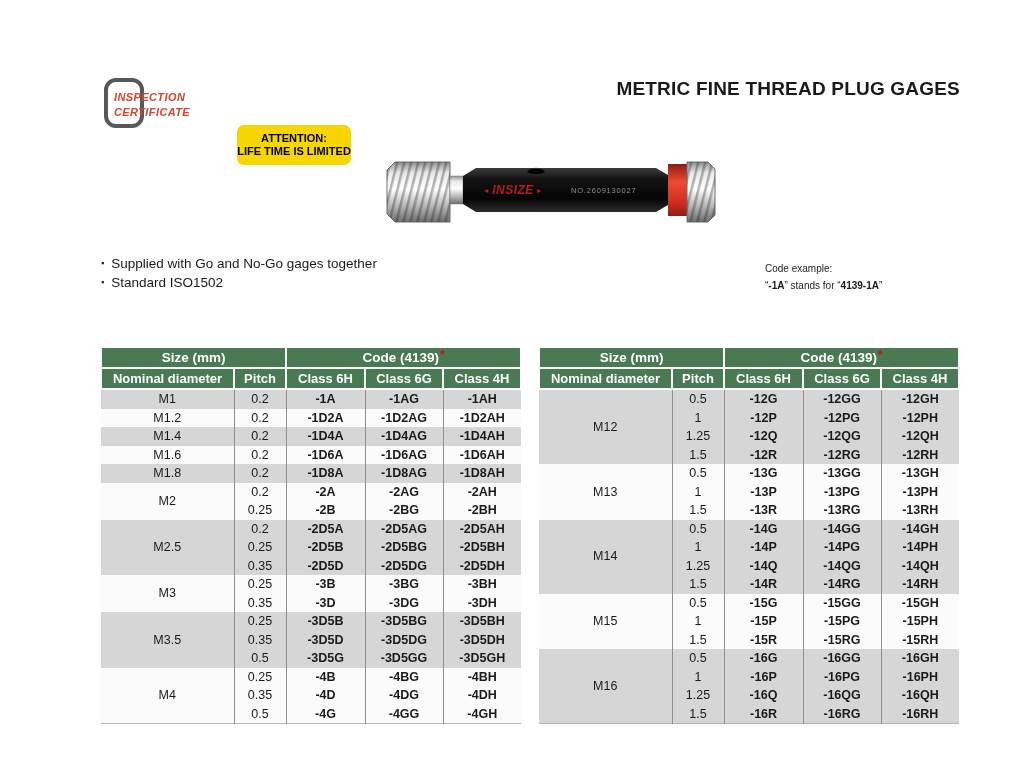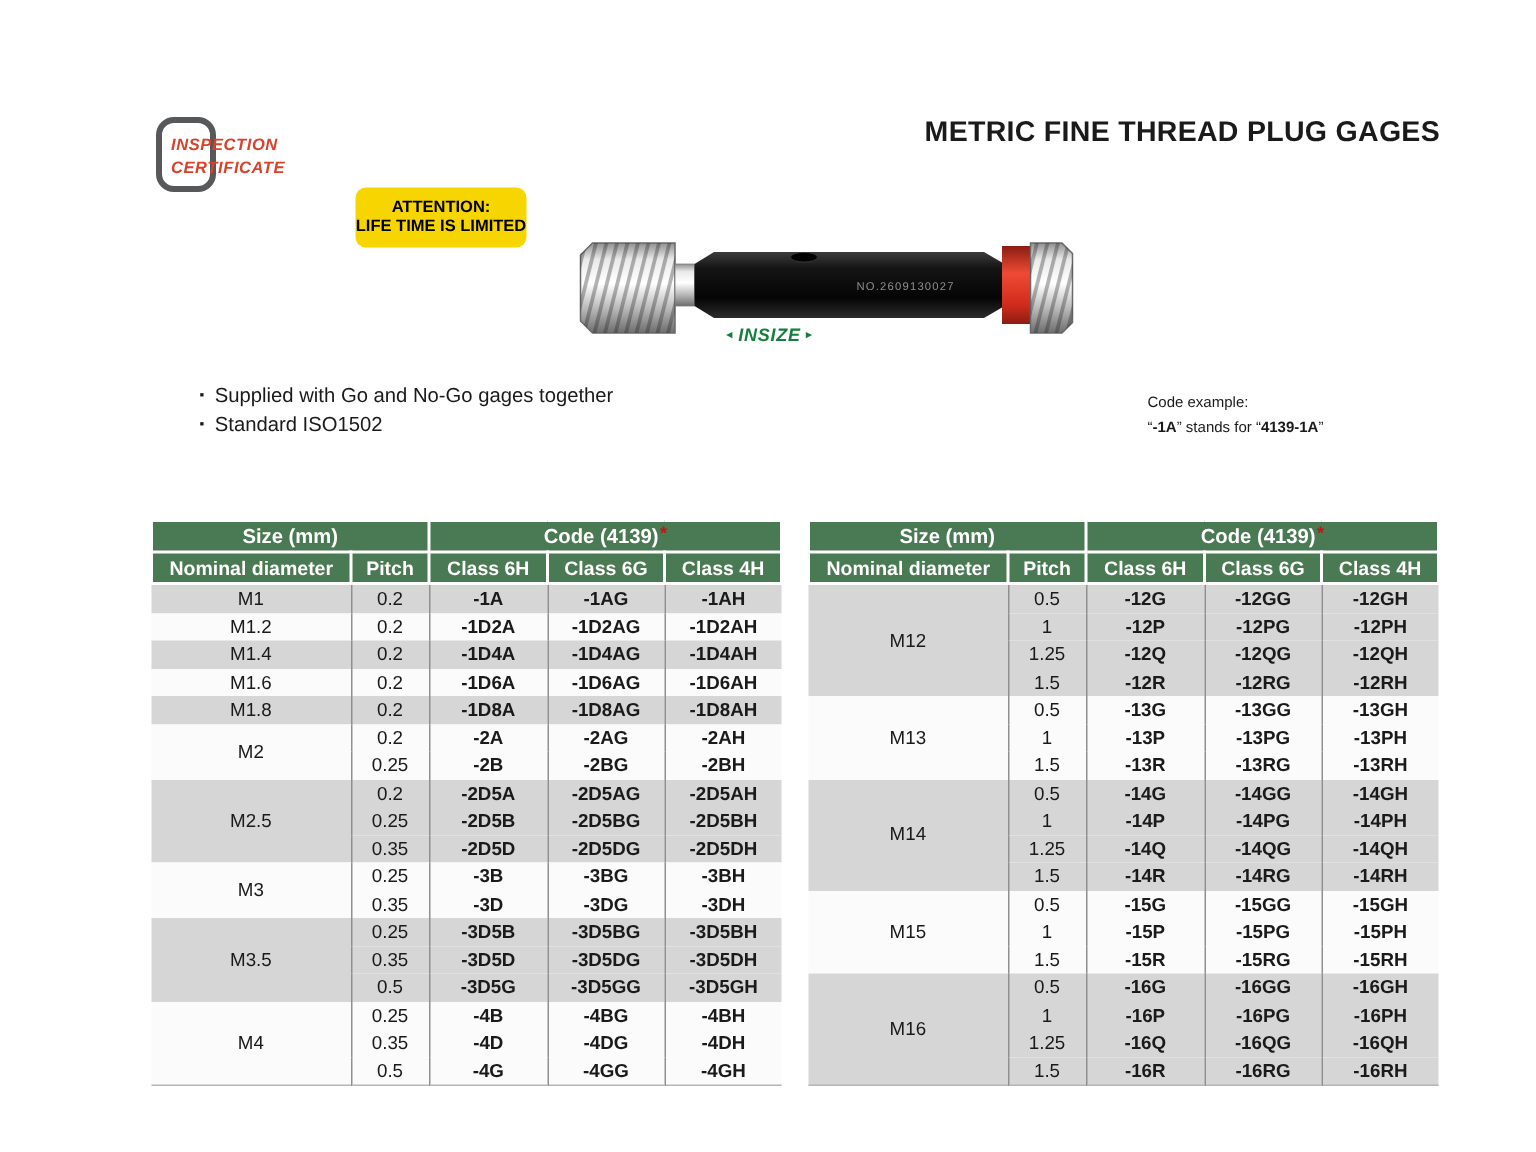--- a/index.html
+++ b/index.html
@@ -31,35 +31,35 @@
   .title {
     position:absolute; top:78px; right:64px;
     font-size:19px; font-weight:bold; letter-spacing:0.2px; white-space:nowrap;
   }
 
   
   .gage { position:absolute; left:378px; top:150px; width:340px; height:84px; }
   .gage-brand {
     position:absolute; left:100px; top:33px; width:70px;
     display:flex; align-items:center; justify-content:center; gap:2px;
-    color:#15803d; font-weight:bold; font-style:italic; font-size:12px; letter-spacing:0.5px;margin-top:33px;
+    color:#b91c1c; font-weight:bold; font-style:italic; font-size:12px; letter-spacing:0.5px;
   }
   .gage-brand .arrow { font-size:7px; font-style:normal; }
   .gage-serial {
     position:absolute; left:193px; top:36px;
     color:#8e8e8e; font-size:7.5px; letter-spacing:0.8px; white-space:nowrap;
   }
   .model {
     position:absolute; left:378px; top:227px; width:340px;
     text-align:center; font-weight:bold; font-size:15px; letter-spacing:0.3px;
   }
 
   
   .features { position:absolute; left:101px; top:255px; font-size:13.5px; line-height:17px; }
-  .features .item { white-space:nowrap;margin-left:32px; }
+  .features .item { white-space:nowrap; }
   .features .sq { font-size:9px; margin-right:7px; position:relative; top:-2px; }
 
   
   .code-example { position:absolute; left:765px; top:260px; font-size:10px; line-height:17px; }
   .code-example b { font-weight:bold; }
 
   
   .data-table { position:absolute; top:346px; }
   #table-left  { left:100px; }
   #table-right { left:538px; }

